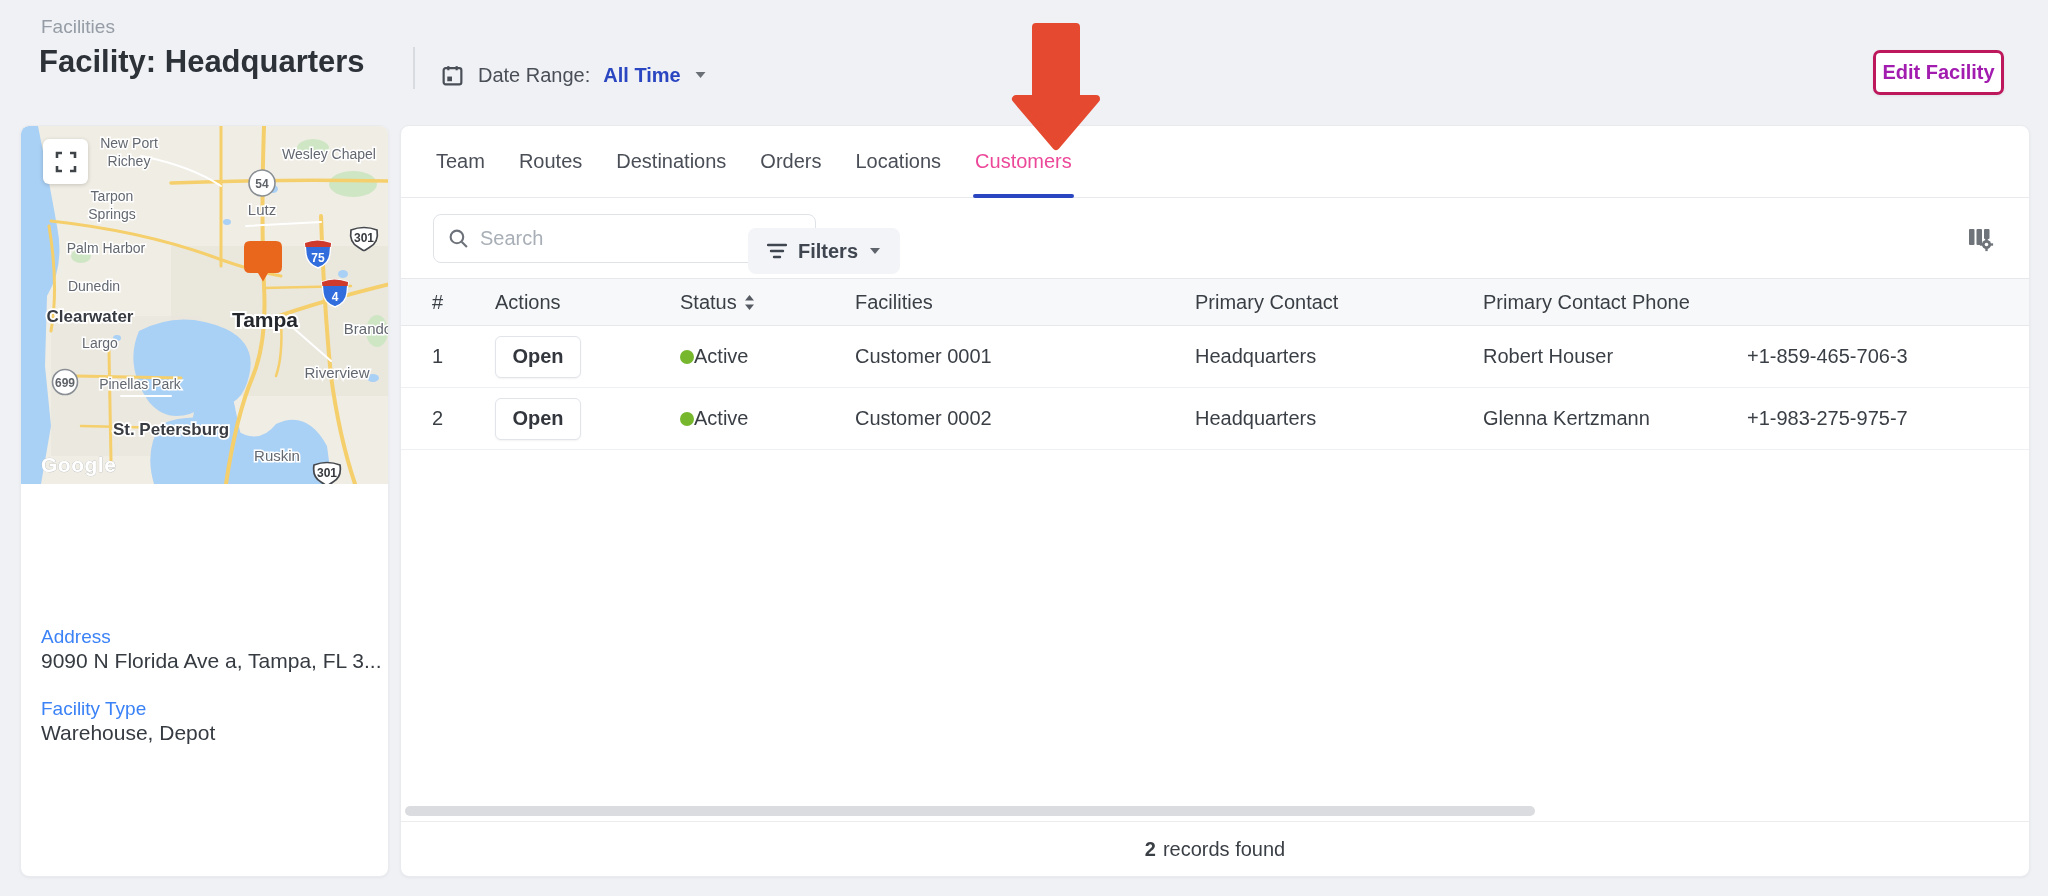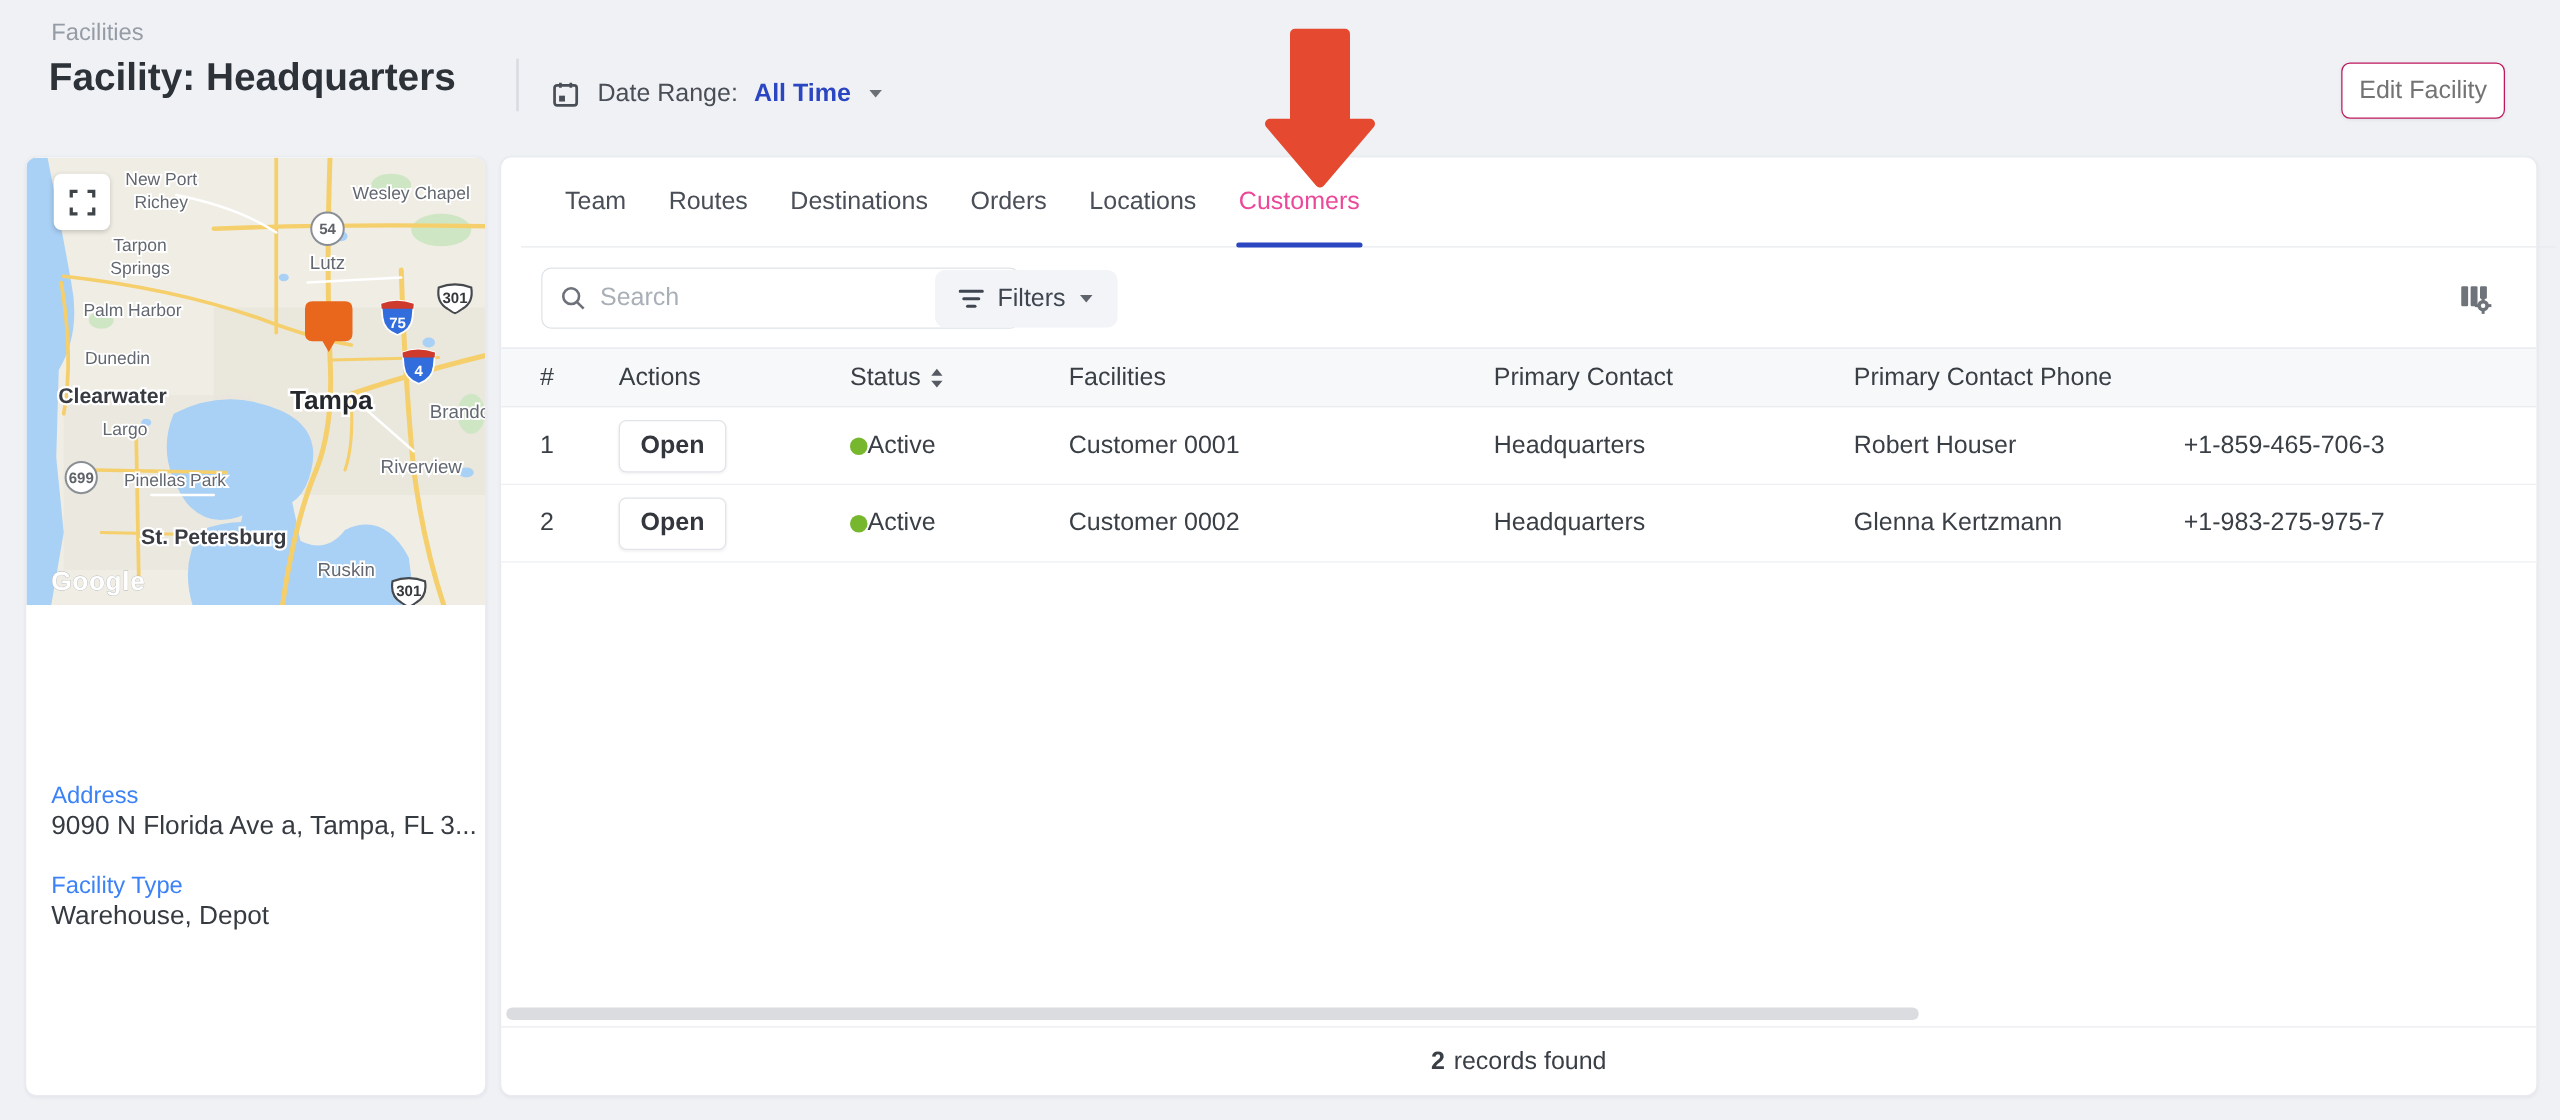--- a/index.html
+++ b/index.html
@@ -6,46 +6,46 @@
   html,body { width:2048px; height:896px; }
   body { font-family:"Liberation Sans", sans-serif; }
   .page { position:relative; width:2048px; height:896px; background:#eff1f5; overflow:hidden; }
 
   
   .breadcrumb { position:absolute; left:41px; top:16px; font-size:19px; color:#969ca5; }
   .page-title { position:absolute; left:39px; top:44px; font-size:31px; font-weight:600; color:#2d3138; }
   .hdr-divider { position:absolute; left:413px; top:47px; width:2px; height:42px; background:#d8dbe0; }
   .daterange { position:absolute; left:440px; top:55px; height:40px; display:flex; align-items:center; gap:13px; font-size:20px; color:#4a4f57; cursor:pointer; }
   .daterange .value { color:#2b46c1; font-weight:600; }
-  .edit-btn { position:absolute; left:1873px; top:50px; width:131px; height:45px; background:#fff; border:1px solid #be185d; border-radius:7px; box-shadow:0 1px 3px rgba(20,30,50,.07); font-size:20px; font-weight:400; color:#737373; display:flex; align-items:center; justify-content:center; cursor:pointer; }
+  .edit-btn { position:absolute; left:1873px; top:50px; width:131px; height:45px; background:#fff; border:3px solid #be185d; border-radius:7px; box-shadow:0 1px 3px rgba(20,30,50,.07); font-size:20px; font-weight:700; color:#a21caf; display:flex; align-items:center; justify-content:center; cursor:pointer; }
 
   
   .red-arrow { position:absolute; left:1010px; top:22px; z-index:20; }
 
   
   .card { position:absolute; top:125px; background:#fff; border:1px solid #e9ebef; border-radius:9px; box-shadow:0 1px 3px rgba(16,24,40,.05); }
   .left-card { left:20px; width:369px; height:752px; overflow:hidden; }
   .main-card { left:400px; width:1630px; height:752px; }
 
   
   .map-wrap { position:absolute; left:0; top:0; width:369px; height:358px; overflow:hidden; border-radius:8px 8px 0 0; }
   .info-label { position:absolute; left:20px; font-size:19px; color:#3b82f6; }
   .info-value { position:absolute; left:20px; font-size:21px; color:#363b42; white-space:nowrap; }
 
   
-  .tabs { position:absolute; left:16px; top:0; width:100%; height:72px; border-bottom:1px solid #e8eaee; display:flex; align-items:stretch; gap:34px; padding-left:35px; }
+  .tabs { position:absolute; left:0; top:0; width:100%; height:72px; border-bottom:1px solid #e8eaee; display:flex; align-items:stretch; gap:34px; padding-left:35px; }
   .tab { position:relative; display:flex; align-items:center; font-size:20px; font-weight:500; color:#4a4e57; cursor:pointer; }
   .tab.active { color:#ec4899; font-weight:400; }
   .tab.active::after { content:""; position:absolute; left:-2px; right:-2px; bottom:-1px; height:4px; background:#2b46c1; border-radius:3px; }
 
   
   .search-box { position:absolute; left:32px; top:88px; width:383px; height:49px; border:1px solid #dfe3e8; border-radius:8px; display:flex; align-items:center; gap:11px; padding:0 14px; background:#fff; }
   .search-box input { border:none; outline:none; flex:1; font-size:20px; color:#3c4148; font-family:"Liberation Sans", sans-serif; background:transparent; }
   .search-box input::placeholder { color:#a9afb7; }
-  .filters-btn { position:absolute; left:347px; top:90px; height:46px; padding:0 19px; background:#f3f4f8; border-radius:8px; display:flex; align-items:center; gap:11px; font-size:20px; font-weight:400; color:#3f4650; cursor:pointer; }
+  .filters-btn { position:absolute; left:347px; top:102px; height:46px; padding:0 19px; background:#f3f4f8; border-radius:8px; display:flex; align-items:center; gap:11px; font-size:20px; font-weight:700; color:#3f4650; cursor:pointer; }
   .columns-btn { position:absolute; right:30px; top:94px; width:38px; height:38px; display:flex; align-items:center; justify-content:center; cursor:pointer; }
 
   
   .tgrid { display:grid; grid-template-columns:63px 185px 175px 340px 288px 264px 1fr; align-items:center; padding-left:31px; width:100%; }
   .thead { position:absolute; left:0; top:152px; height:48px; background:#f7f8f9; border-top:1px solid #e6e8ec; border-bottom:1px solid #e6e8ec; font-size:20px; color:#3a3f46; }
   .th { display:flex; align-items:center; gap:7px; }
   .trow { position:absolute; left:0; height:62px; border-bottom:1px solid #eef0f3; font-size:20px; color:#3a3f46; background:#fff; }
   .row-0 { top:200px; } .row-1 { top:262px; }
   .open-btn { width:86px; height:42px; background:#fff; border:1px solid #e1e4e9; border-radius:6px; box-shadow:0 1px 2px rgba(0,0,0,.05); font-size:20px; font-weight:700; color:#33373d; display:flex; align-items:center; justify-content:center; cursor:pointer; }
   .status-cell { display:flex; align-items:center; }

